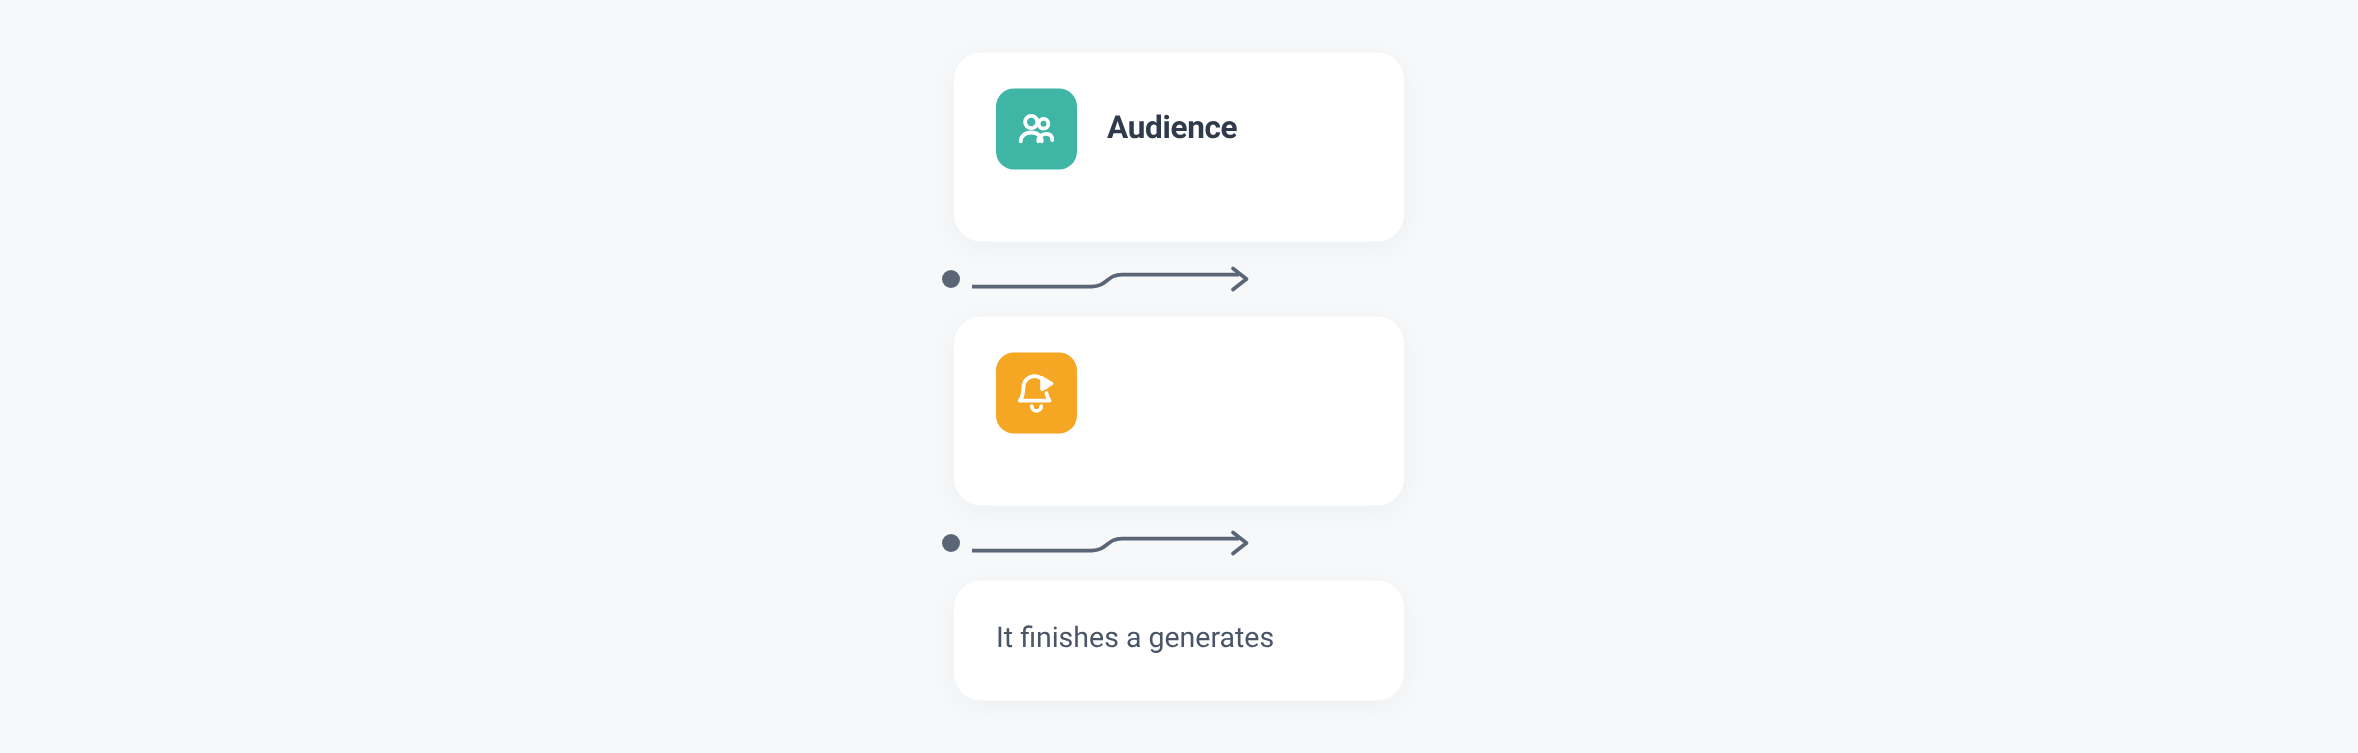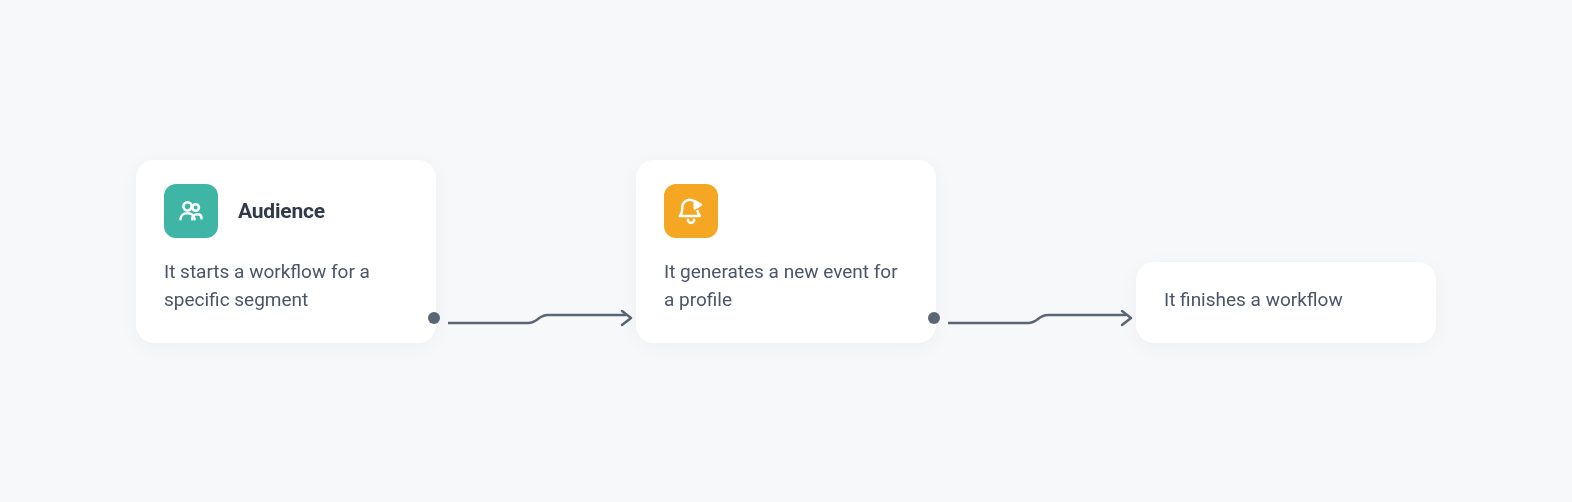--- a/index.html
+++ b/index.html
@@ -14,22 +14,23 @@
       width: 1572px;
       height: 502px;
       display: flex;
       align-items: center;
       justify-content: center;
       overflow: hidden;
     }
 
     .workflow-container {
       display: flex;
-      align-items: flex-end;
+      align-items: flex-start;
       gap: 0;
+      flex-direction: column;
     }
 
     .node-card {
       background: #ffffff;
       border-radius: 18px;
       padding: 24px 28px 28px 28px;
       width: 300px;
       box-shadow: 0 4px 20px rgba(0, 0, 0, 0.04);
       position: relative;
     }
@@ -124,21 +125,20 @@
       <div class="node-icon icon-audience">
         <svg width="28" height="28" viewBox="0 0 24 24" fill="none" stroke="#ffffff" stroke-width="2.2" stroke-linecap="round" stroke-linejoin="round">
           <circle cx="9" cy="8" r="3.5"></circle>
           <circle cx="16" cy="9" r="2.8"></circle>
           <path d="M3 19 c0-3 2.5-5 6-5 s6 2 6 5"></path>
           <path d="M13 19 c0-2.5 2-4.2 4.5-4.2 s3.5 1.5 3.5 3.5"></path>
         </svg>
       </div>
       <div class="node-title">Audience</div>
     </div>
-    <div class="node-description">It starts a workflow for a specific segment</div>
   </div>
 
   <div class="connector">
     <div class="connector-dot"></div>
     <svg class="connector-line" width="178" height="30" viewBox="0 0 178 30">
       <path d="M 0 20 L 80 20 C 90 20 90 12 100 12 L 178 12" stroke="#5a6576" stroke-width="2.5" fill="none" stroke-linecap="round"></path>
     </svg>
     <svg class="connector-arrow" width="14" height="18" viewBox="0 0 14 18">
       <path d="M 2 2 L 11 9 L 2 16" stroke="#5a6576" stroke-width="2.5" fill="none" stroke-linecap="round" stroke-linejoin="round"></path>
     </svg>
@@ -147,30 +147,29 @@
   <div class="node-card">
     <div class="node-header">
       <div class="node-icon icon-event">
         <svg width="30" height="30" viewBox="0 0 24 24" fill="none" stroke="#ffffff" stroke-width="2" stroke-linecap="round" stroke-linejoin="round">
           <path d="M17 9 A6 6 0 0 0 5 9 C5 14 3 16 3 16 L19 16 C19 16 17.8 14.8 17.3 12"></path>
           <path d="M9.5 19 a2.5 2.5 0 0 0 5 0"></path>
           <path d="M15 4 L15 10 L20 7 Z" fill="#ffffff"></path>
         </svg>
       </div>
     </div>
-    <div class="node-description">It generates a new event for a profile</div>
   </div>
 
   <div class="connector">
     <div class="connector-dot"></div>
     <svg class="connector-line" width="178" height="30" viewBox="0 0 178 30">
       <path d="M 0 20 L 80 20 C 90 20 90 12 100 12 L 178 12" stroke="#5a6576" stroke-width="2.5" fill="none" stroke-linecap="round"></path>
     </svg>
     <svg class="connector-arrow" width="14" height="18" viewBox="0 0 14 18">
       <path d="M 2 2 L 11 9 L 2 16" stroke="#5a6576" stroke-width="2.5" fill="none" stroke-linecap="round" stroke-linejoin="round"></path>
     </svg>
   </div>
 
   <div class="node-card">
-    <div class="node-description">It finishes a workflow</div>
+    <div class="node-description">It finishes a generates</div>
   </div>
 
 </div>
 
 </body></html>

